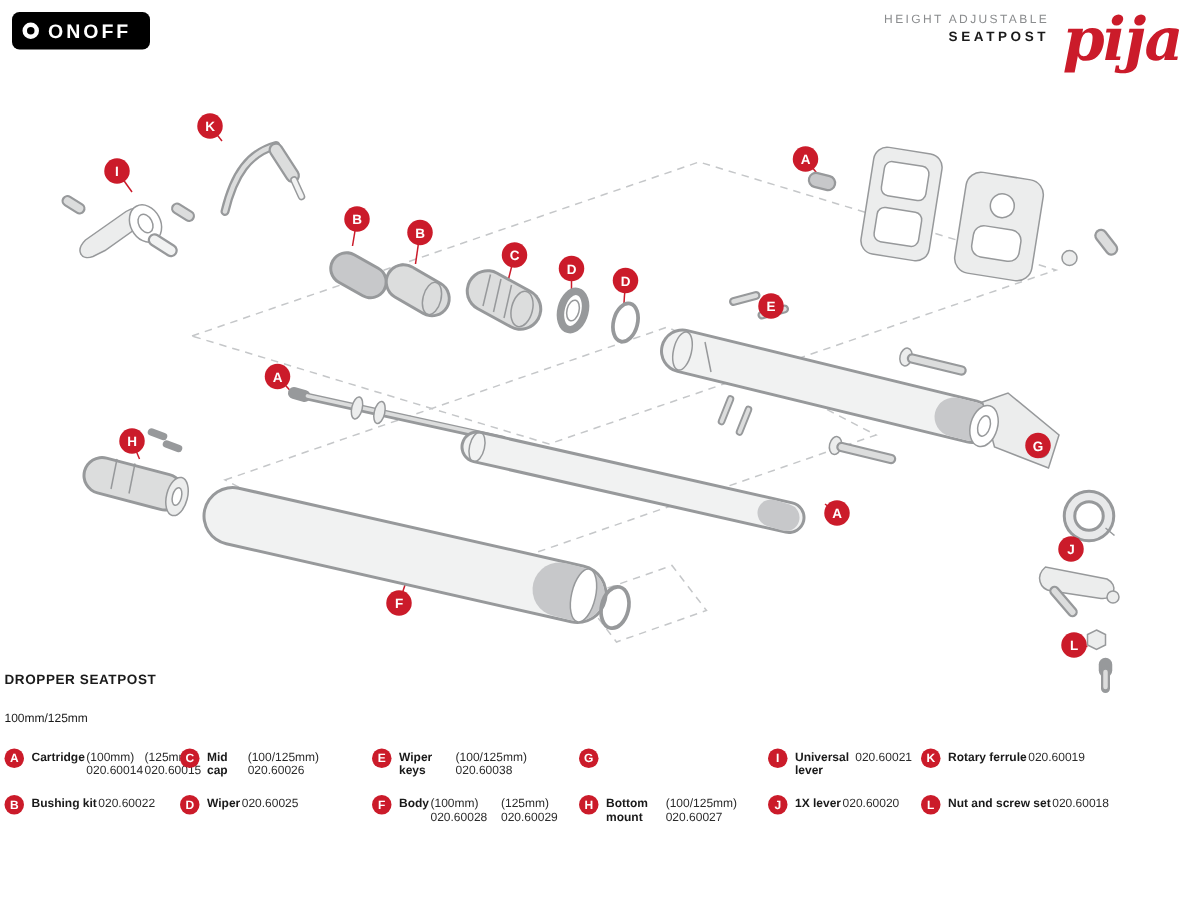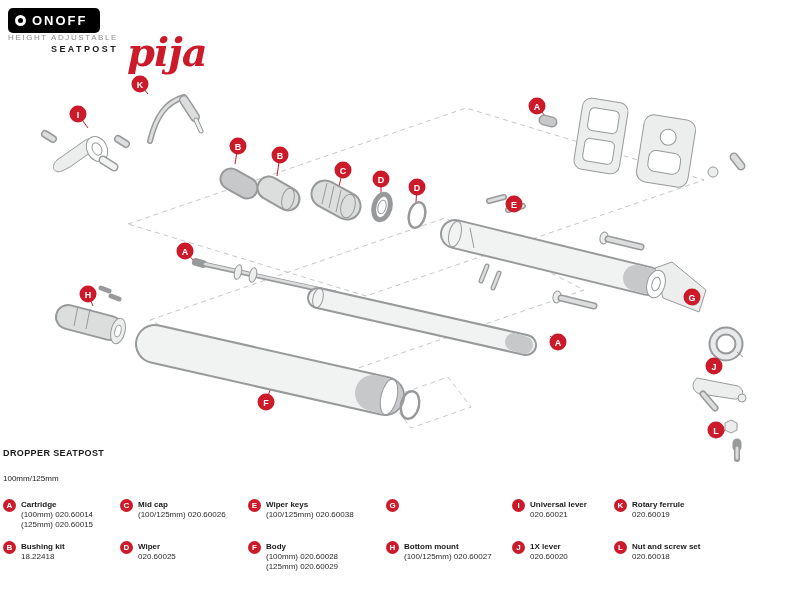--- a/index.html
+++ b/index.html
@@ -2,21 +2,21 @@
 <html style="--accent: #cb1b2a; --ink: #1a1a1a; --muted: #8a8c8e;"><head>
 <meta charset="utf-8">
 <style>
   * { margin:0; padding:0; box-sizing:border-box; }
   :root { --accent:#cb1b2a; --ink:#1a1a1a; --muted:#8a8c8e; }
   html,body { width:800px; height:600px; }
   body { font-family:"Liberation Sans", sans-serif; background:#fff; }
   .page { position:relative; width:800px; height:600px; background:#fff; overflow:hidden; }
 
   
-  header { position:absolute; top:8px; left:8px; right:8px; display:flex; justify-content:space-between; align-items:flex-start; z-index:3;flex-direction:column; }
+  header { position:absolute; top:8px; left:8px; right:8px; display:flex; justify-content:space-between; align-items:flex-start; z-index:3; }
   .logo { background:#000; border-radius:5px; height:25px; padding:0 12px 0 7px; display:flex; align-items:center; gap:6px; }
   .logo-ring { width:11px; height:11px; border:3px solid #fff; border-radius:50%; display:inline-block; }
   .logo-text { color:#fff; font-weight:800; font-size:13px; letter-spacing:2px; }
   .header-right { display:flex; align-items:flex-start; gap:9px; }
   .taglines { text-align:right; }
   .tag1 { font-size:8px; letter-spacing:1.6px; color:var(--muted); }
   .tag2 { font-size:9px; font-weight:bold; letter-spacing:2.4px; color:var(--ink); margin-top:2px; }
   .product-script { font-family:"DejaVu Serif", serif; font-style:italic; font-weight:bold; font-size:40px; line-height:0.95; color:var(--accent); letter-spacing:-1px; padding-right:4px; }
 
   
@@ -35,21 +35,21 @@
   #callout-layer { position:absolute; left:0; top:0; width:800px; height:600px; z-index:2; pointer-events:none; }
   .callout { position:absolute; width:17px; height:17px; border-radius:50%; background:var(--accent); color:#fff; font-size:9px; font-weight:bold; display:flex; align-items:center; justify-content:center; transform:translate(-50%,-50%); }
 
   
   .parts { position:absolute; left:3px; right:7px; top:448px; z-index:3; }
   .parts-title { font-size:9px; font-weight:bold; letter-spacing:0.4px; color:var(--ink); }
   .parts-subtitle { font-size:8px; color:var(--ink); margin-top:16px; }
   .parts-grid { margin-top:16px; display:grid; grid-template-columns:111px 122px 132px 120px 96px 1fr; grid-template-rows:auto auto; grid-auto-flow:column; row-gap:12px; column-gap:6px; }
   .part { display:flex; gap:5px; align-items:flex-start; }
   .badge { flex:0 0 auto; width:13px; height:13px; border-radius:50%; background:var(--accent); color:#fff; font-size:8px; font-weight:bold; display:flex; align-items:center; justify-content:center; }
-  .ptxt { display:flex; flex-direction:column; gap:1px; padding-top:1px; }
+  .ptxt { display:flex; gap:1px; padding-top:1px; }
   .pname { font-size:8px; font-weight:bold; color:var(--ink); }
   .pcode { font-size:8px; color:#2b2b2b; }
 </style>
 </head>
 <body>
 
 <div class="page">
 
   <header>
     <div class="logo">
@@ -273,21 +273,21 @@
           <span class="pname">Cartridge</span>
           <span class="pcode">(100mm) 020.60014</span>
           <span class="pcode">(125mm) 020.60015</span>
         </span>
       </div>
 
       <div class="part">
         <span class="badge">B</span>
         <span class="ptxt">
           <span class="pname">Bushing kit</span>
-          <span class="pcode">18.22418</span>
+          <span class="pcode">020.60022</span>
         </span>
       </div>
 
       <div class="part">
         <span class="badge">C</span>
         <span class="ptxt">
           <span class="pname">Mid cap</span>
           <span class="pcode">(100/125mm) 020.60026</span>
         </span>
       </div>

